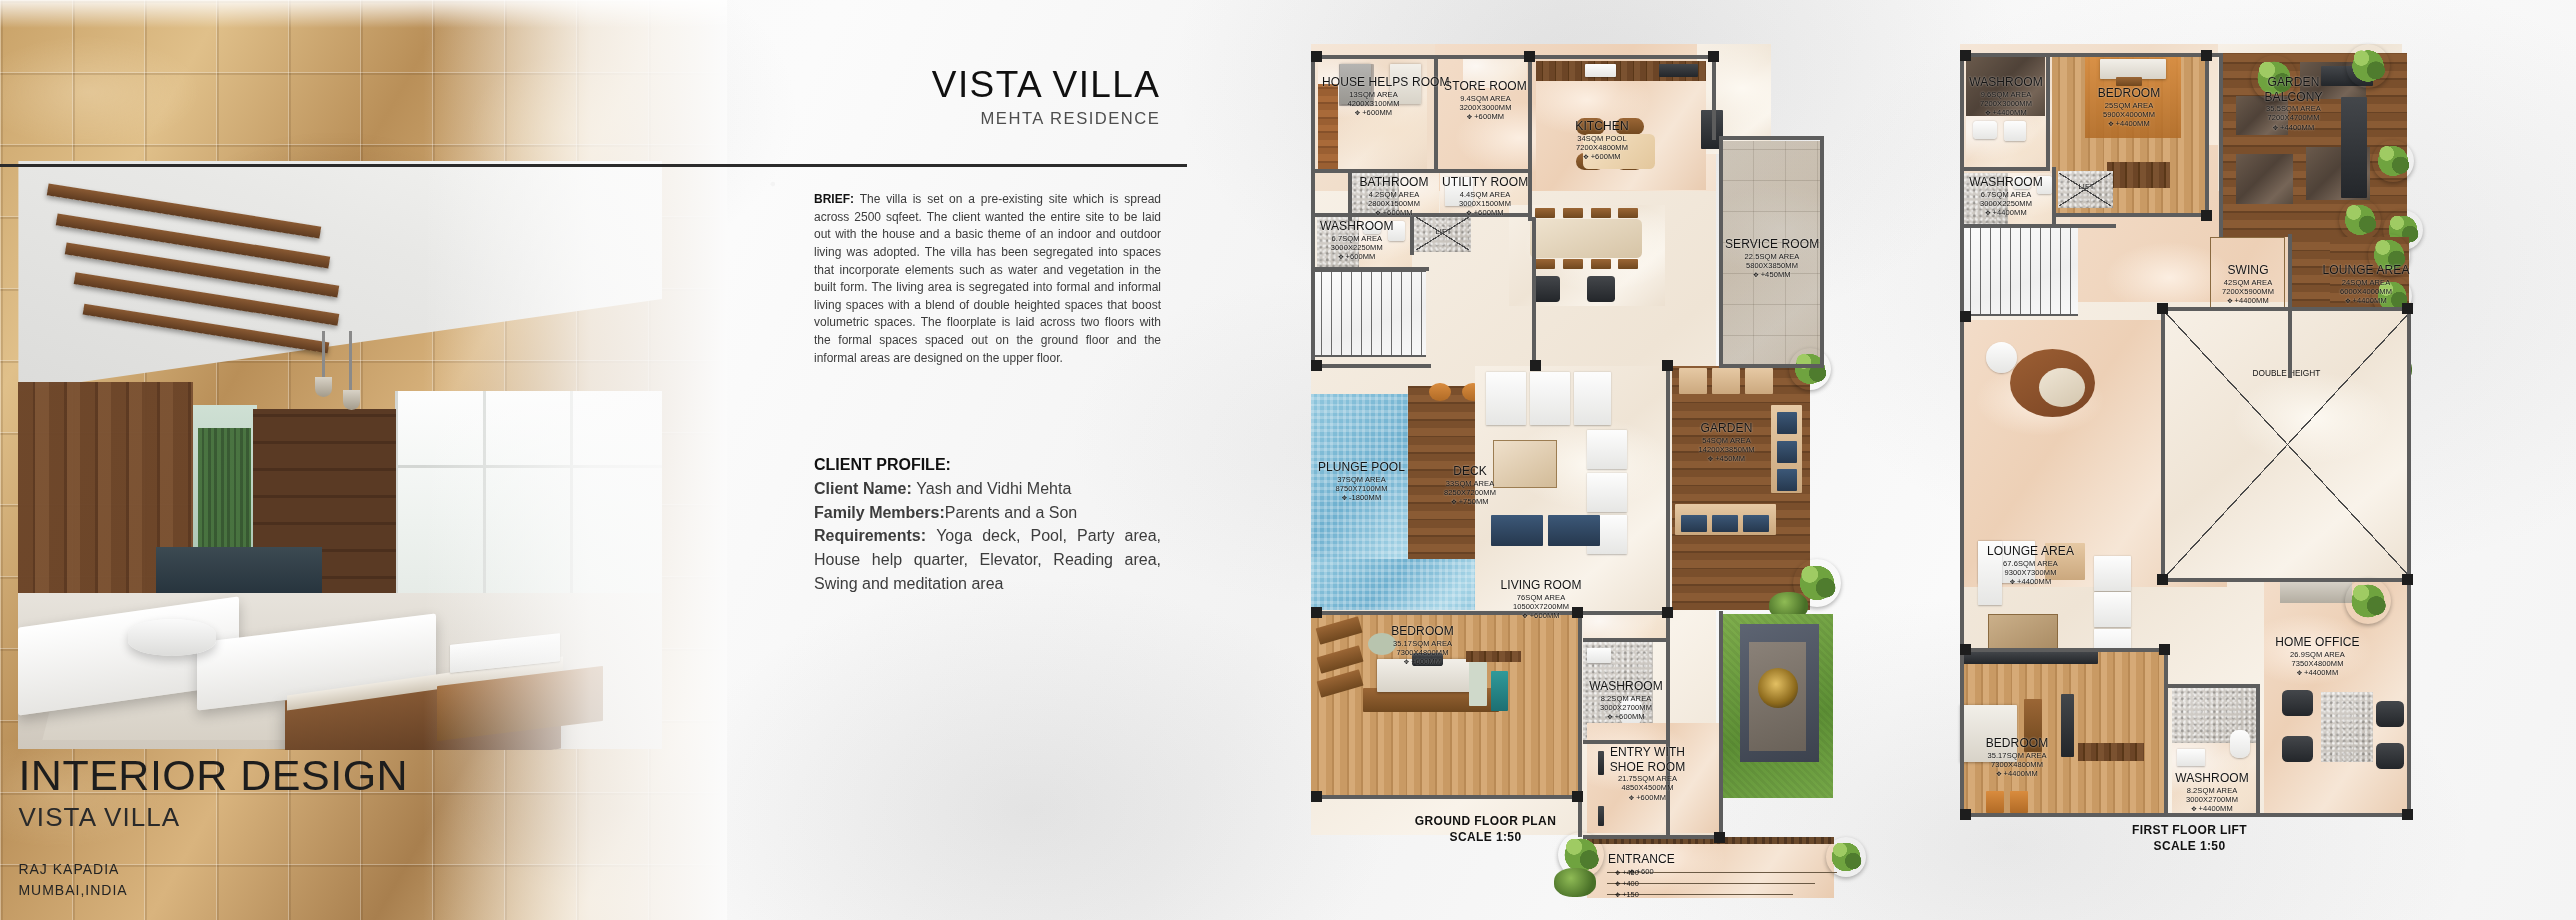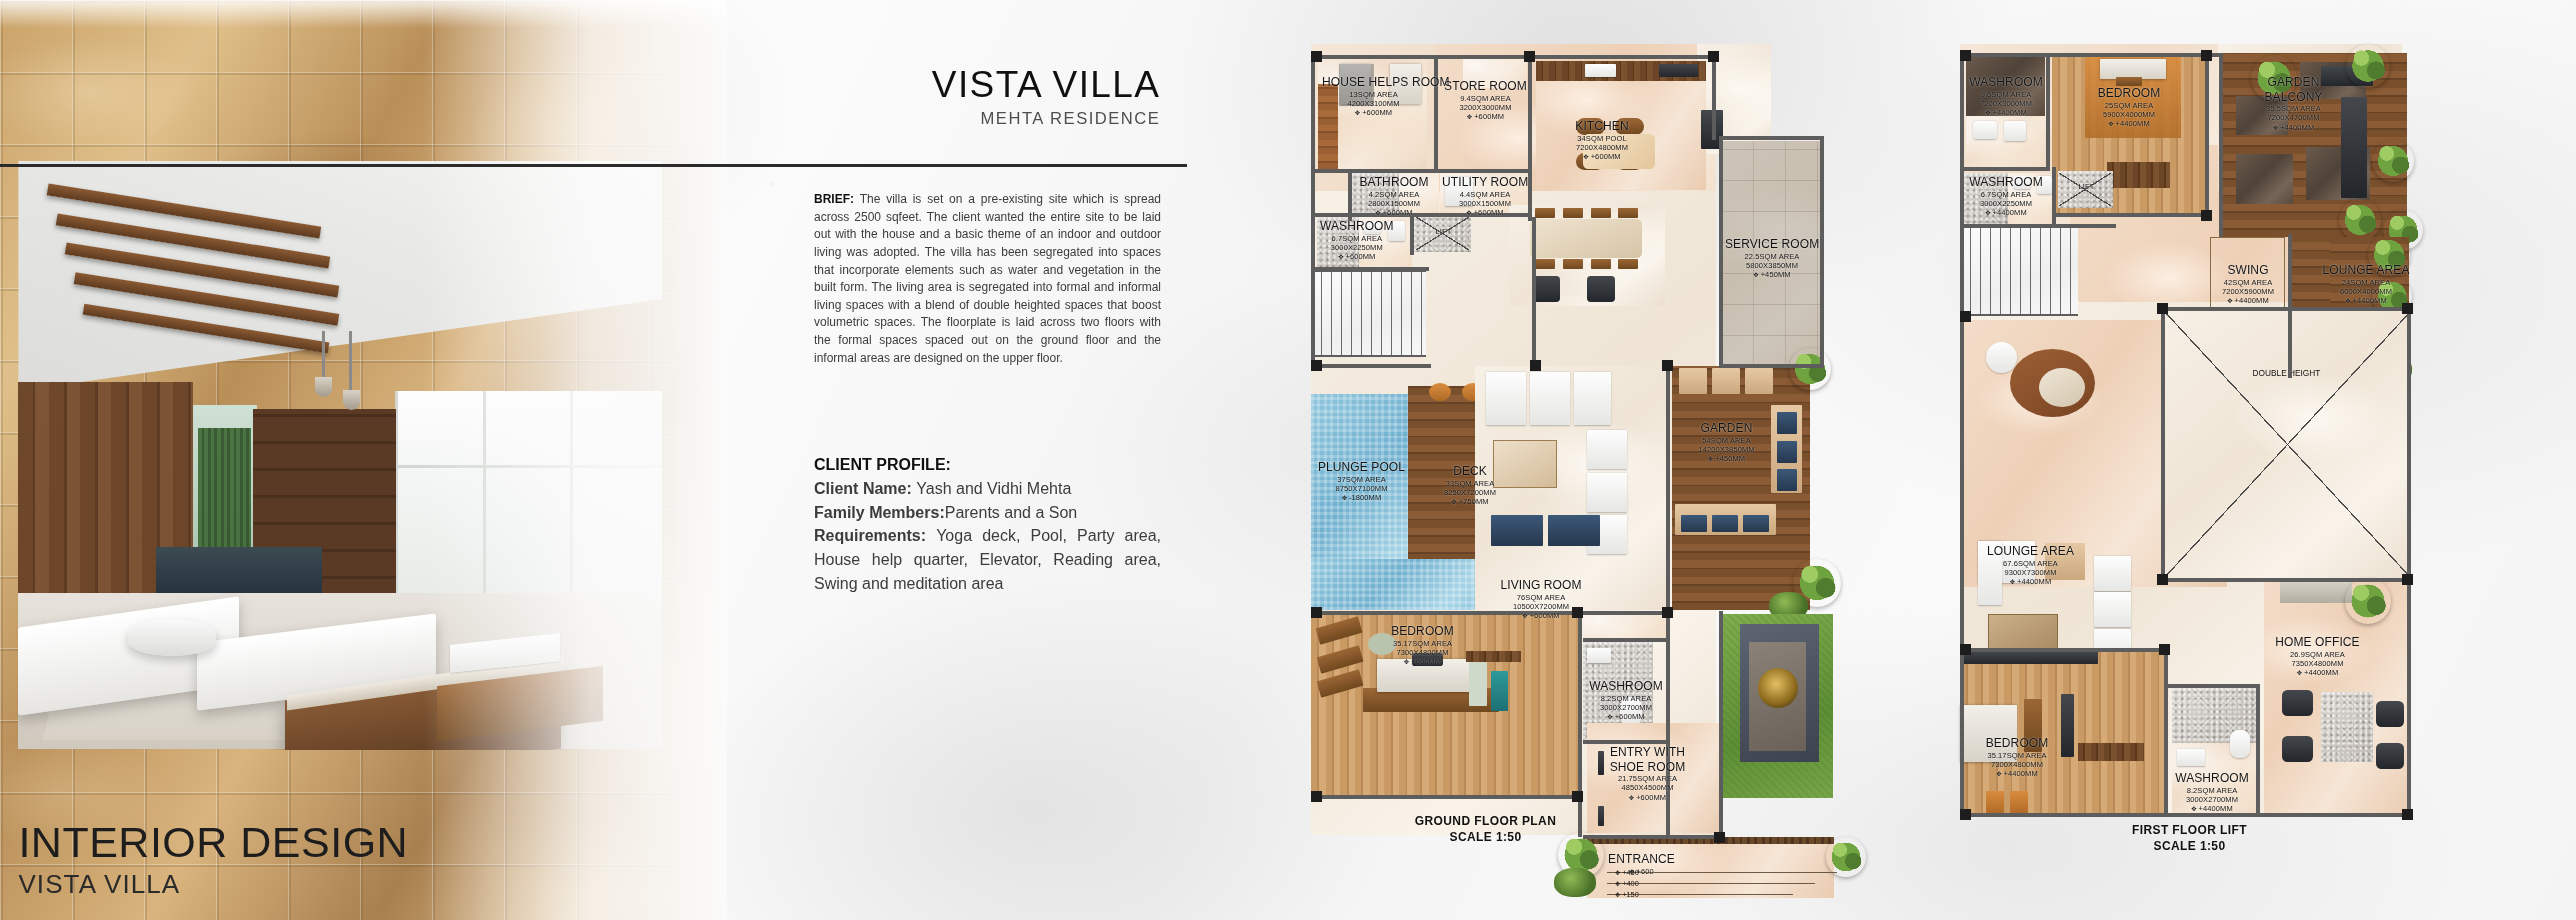--- a/index.html
+++ b/index.html
@@ -342,20 +342,24 @@
       <div class="furn f-white" style="left:432px; top:478px; width:110px; height:28px; transform:skewY(-6deg);"></div>
       <div class="furn f-wood" style="left:419px; top:515px; width:166px; height:55px; transform:skewY(-7deg);"></div>
     </div>
 
     <div class="stone-fade"></div>
     <div class="stone-topfade"></div>
 
     <div class="title-block">
       <div class="t-interior">INTERIOR DESIGN</div>
       <div class="t-vista">VISTA VILLA</div>
+      <div class="t-author">
+        <div>RAJ KAPADIA</div>
+        <div>MUMBAI,INDIA</div>
+      </div>
     </div>
   </div>
 
   <div class="center-col">
     <div class="ttl-wrap">
       <div class="ttl-main">VISTA VILLA</div>
       <div class="ttl-sub">MEHTA RESIDENCE</div>
     </div>
     <div class="rule-wrap"></div>
 

